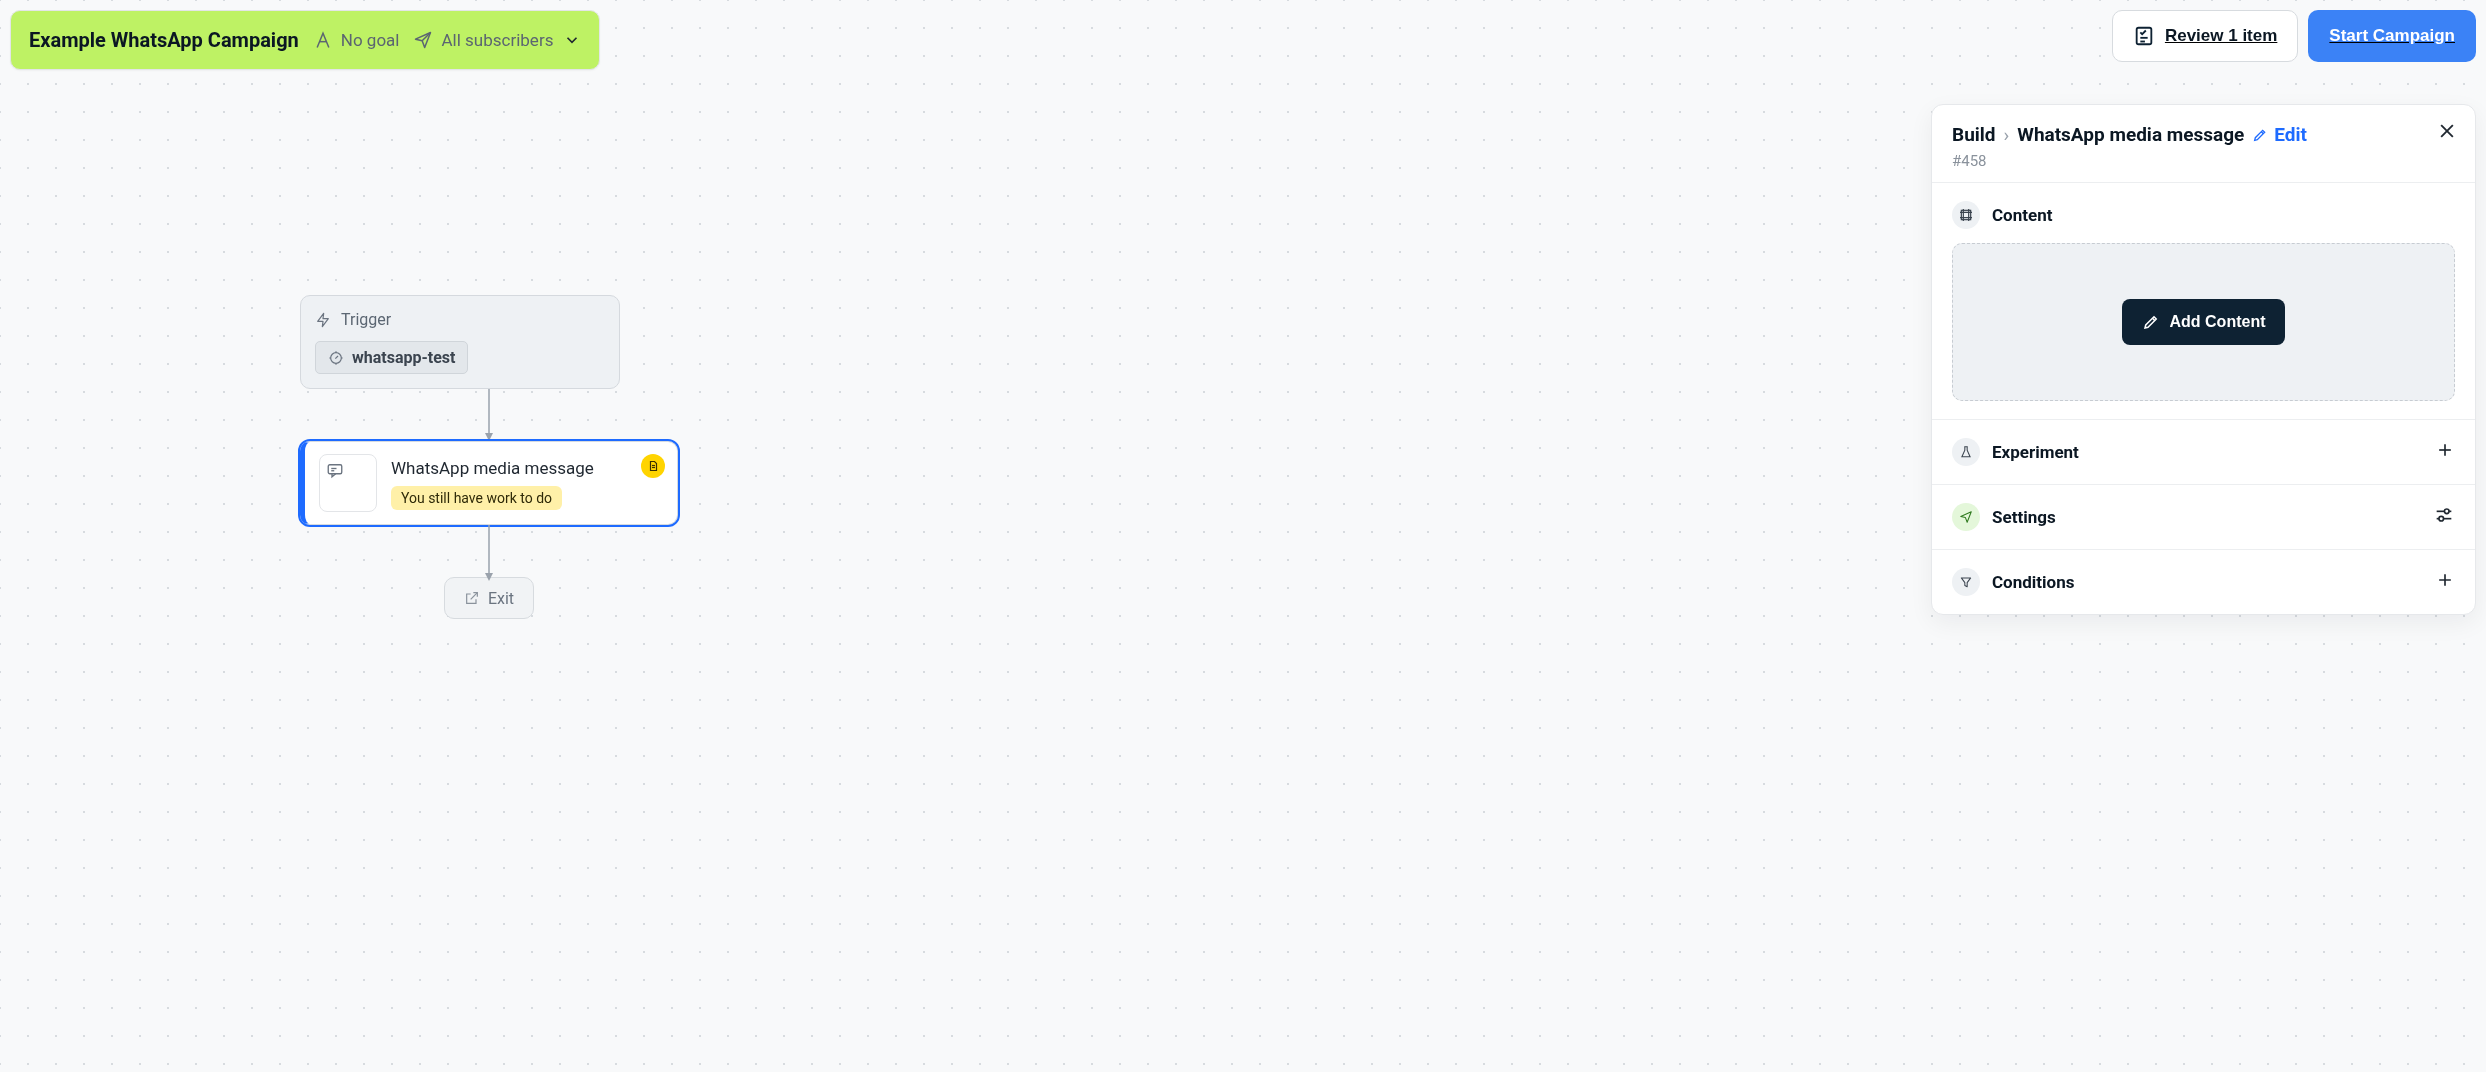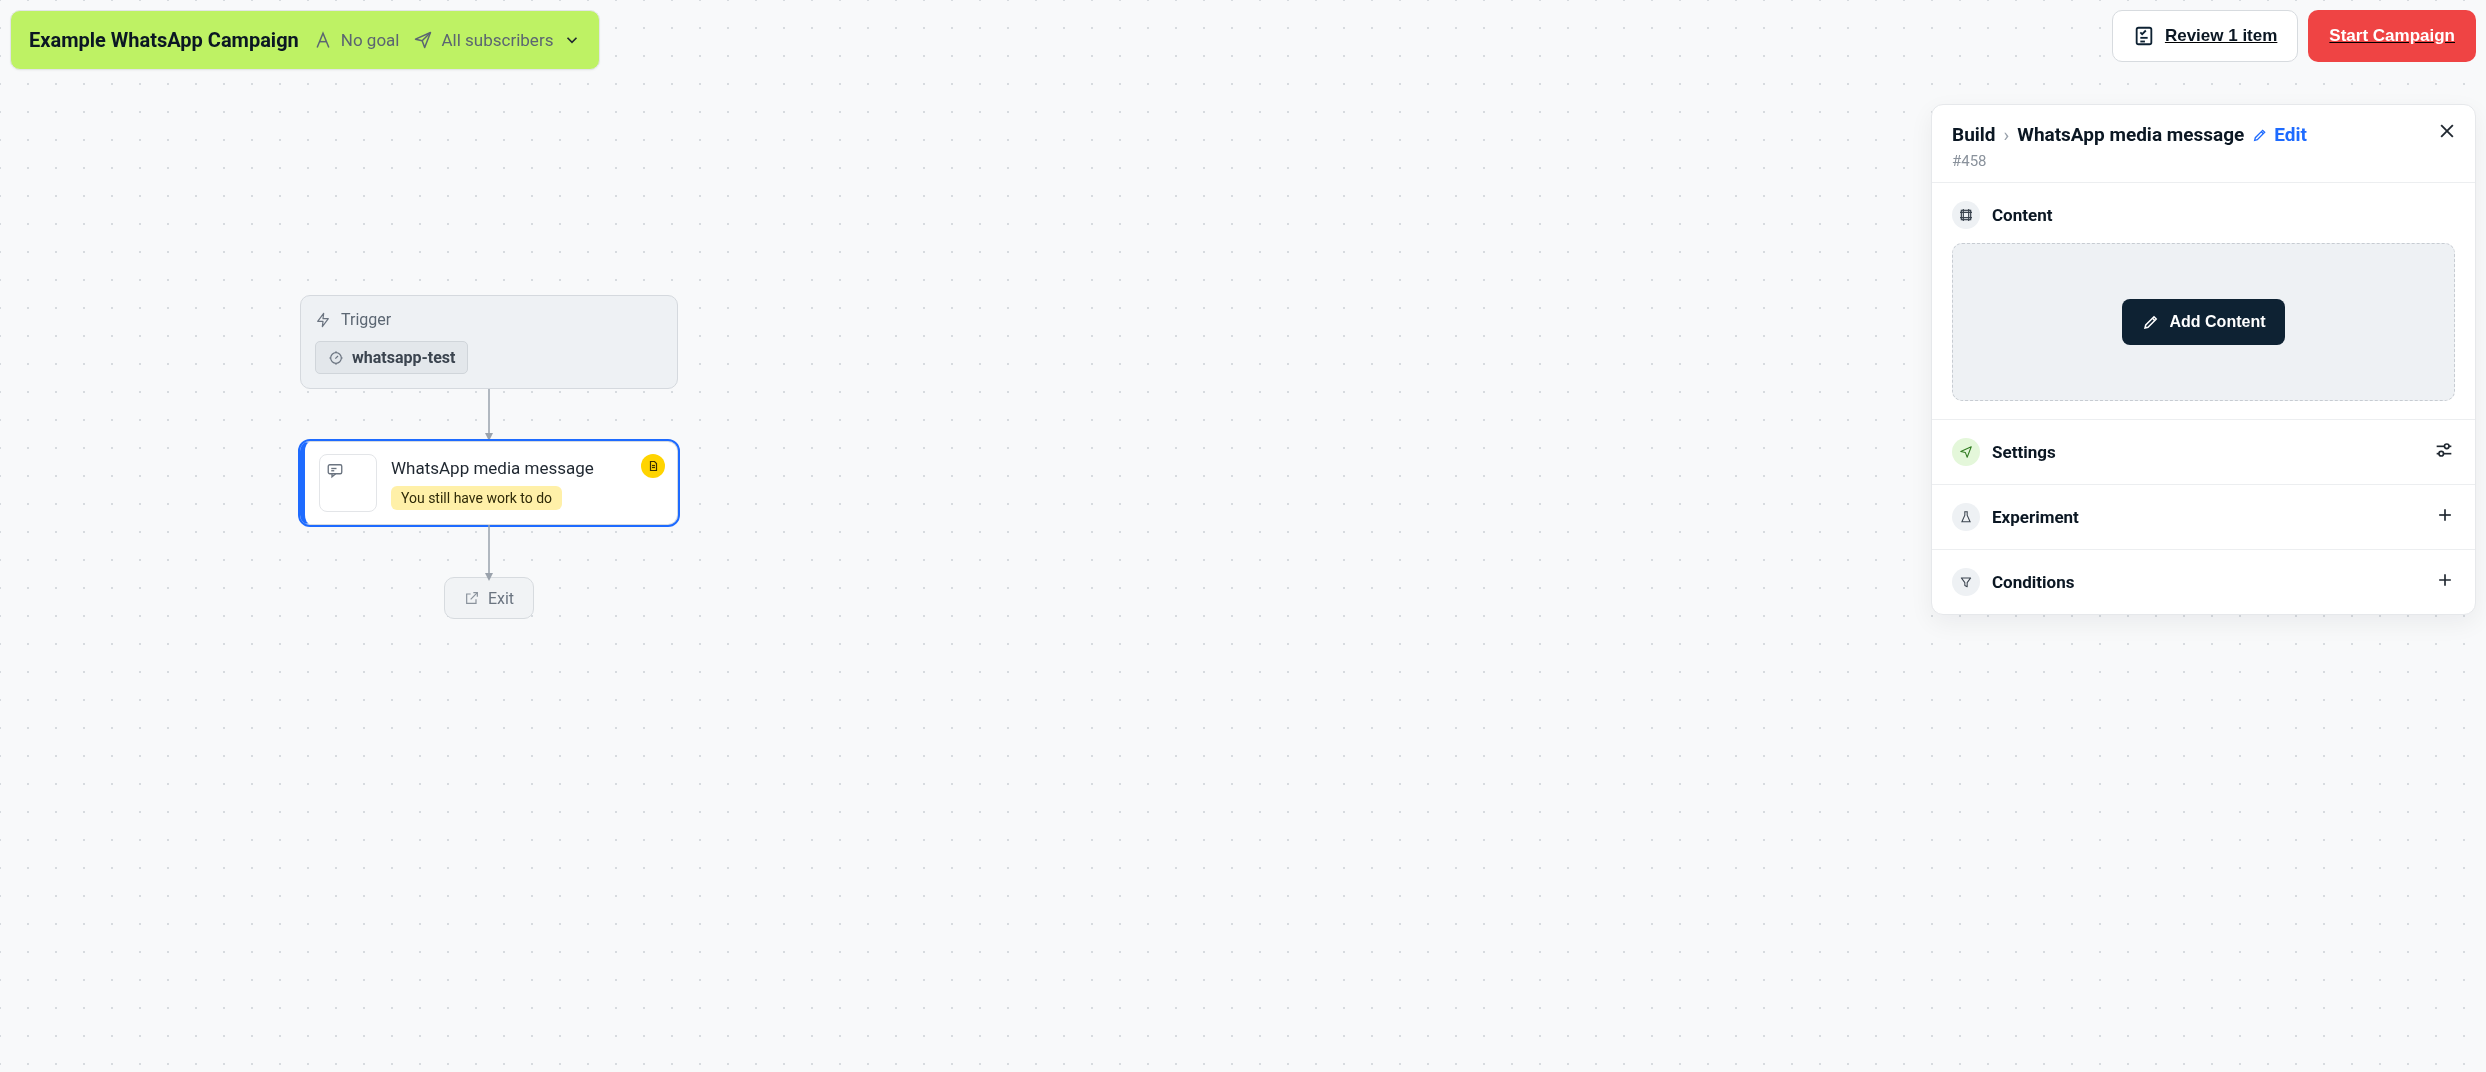--- a/index.html
+++ b/index.html
@@ -69,34 +69,34 @@
     align-items: center;
     gap: 10px;
     cursor: pointer;
   }
   .btn-outline {
     background: #fff;
     border-color: #d7dbdf;
     color: #0b1723;
   }
   .btn-disabled {
-    background: #ef4444;
+    background: #3b82f6;
     color: #fff;
     cursor: not-allowed;
   }
 
   
   .flow {
     position: absolute;
     left: 300px;
     top: 295px;
     width: 378px;
   }
   .trigger-node {
-    width: 378px;
+    width: 320px;
     background: #eef1f4;
     border: 1px solid #d5d9de;
     border-radius: 10px;
     padding: 14px;
   }
   .trigger-header {
     display: flex;
     align-items: center;
     gap: 10px;
     color: #5c6773;
@@ -446,57 +446,57 @@
             <path d="M4 20 L8 19 L19 8 L16 5 L5 16 Z"></path>
             <path d="M14 7 L17 10"></path>
           </svg>
         <span>Add Content</span>
       </button>
     </div>
   </div>
 
   <div class="section">
     <div class="section-head">
+      <div class="section-icon">
+        <svg width="14" height="14" viewBox="0 0 24 24" fill="none" stroke="#3b444f" stroke-width="1.8">
+            <path d="M9 3 H15 M10 3 V9 L5 20 H19 L14 9 V3"></path>
+          </svg>
+      </div>
+      <div class="section-title">Experiment</div>
+      <div class="section-action">
+        <svg width="20" height="20" viewBox="0 0 24 24" fill="none" stroke="#1f2730" stroke-width="2">
+            <line x1="12" y1="5" x2="12" y2="19"></line>
+            <line x1="5" y1="12" x2="19" y2="12"></line>
+          </svg>
+      </div>
+    </div>
+  </div>
+
+  <div class="section">
+    <div class="section-head">
       <div class="section-icon green">
         <svg width="14" height="14" viewBox="0 0 24 24" fill="none" stroke="#2f7a1f" stroke-width="1.8" stroke-linejoin="round">
             <path d="M3 11 L21 3 L14 21 L11 13 Z"></path>
           </svg>
       </div>
       <div class="section-title">Settings</div>
       <div class="section-action">
         <svg width="22" height="22" viewBox="0 0 24 24" fill="none" stroke="#1f2730" stroke-width="1.8">
             <line x1="4" y1="8" x2="20" y2="8"></line>
             <circle cx="15" cy="8" r="2.5" fill="#fff"></circle>
             <line x1="4" y1="16" x2="20" y2="16"></line>
             <circle cx="9" cy="16" r="2.5" fill="#fff"></circle>
           </svg>
       </div>
     </div>
   </div>
 
   <div class="section">
     <div class="section-head">
       <div class="section-icon">
-        <svg width="14" height="14" viewBox="0 0 24 24" fill="none" stroke="#3b444f" stroke-width="1.8">
-            <path d="M9 3 H15 M10 3 V9 L5 20 H19 L14 9 V3"></path>
-          </svg>
-      </div>
-      <div class="section-title">Experiment</div>
-      <div class="section-action">
-        <svg width="20" height="20" viewBox="0 0 24 24" fill="none" stroke="#1f2730" stroke-width="2">
-            <line x1="12" y1="5" x2="12" y2="19"></line>
-            <line x1="5" y1="12" x2="19" y2="12"></line>
-          </svg>
-      </div>
-    </div>
-  </div>
-
-  <div class="section">
-    <div class="section-head">
-      <div class="section-icon">
         <svg width="14" height="14" viewBox="0 0 24 24" fill="none" stroke="#3b444f" stroke-width="1.8" stroke-linejoin="round">
             <polygon points="4 5 20 5 14 13 14 20 10 18 10 13 4 5"></polygon>
           </svg>
       </div>
       <div class="section-title">Conditions</div>
       <div class="section-action">
         <svg width="20" height="20" viewBox="0 0 24 24" fill="none" stroke="#1f2730" stroke-width="2">
             <line x1="12" y1="5" x2="12" y2="19"></line>
             <line x1="5" y1="12" x2="19" y2="12"></line>
           </svg>

